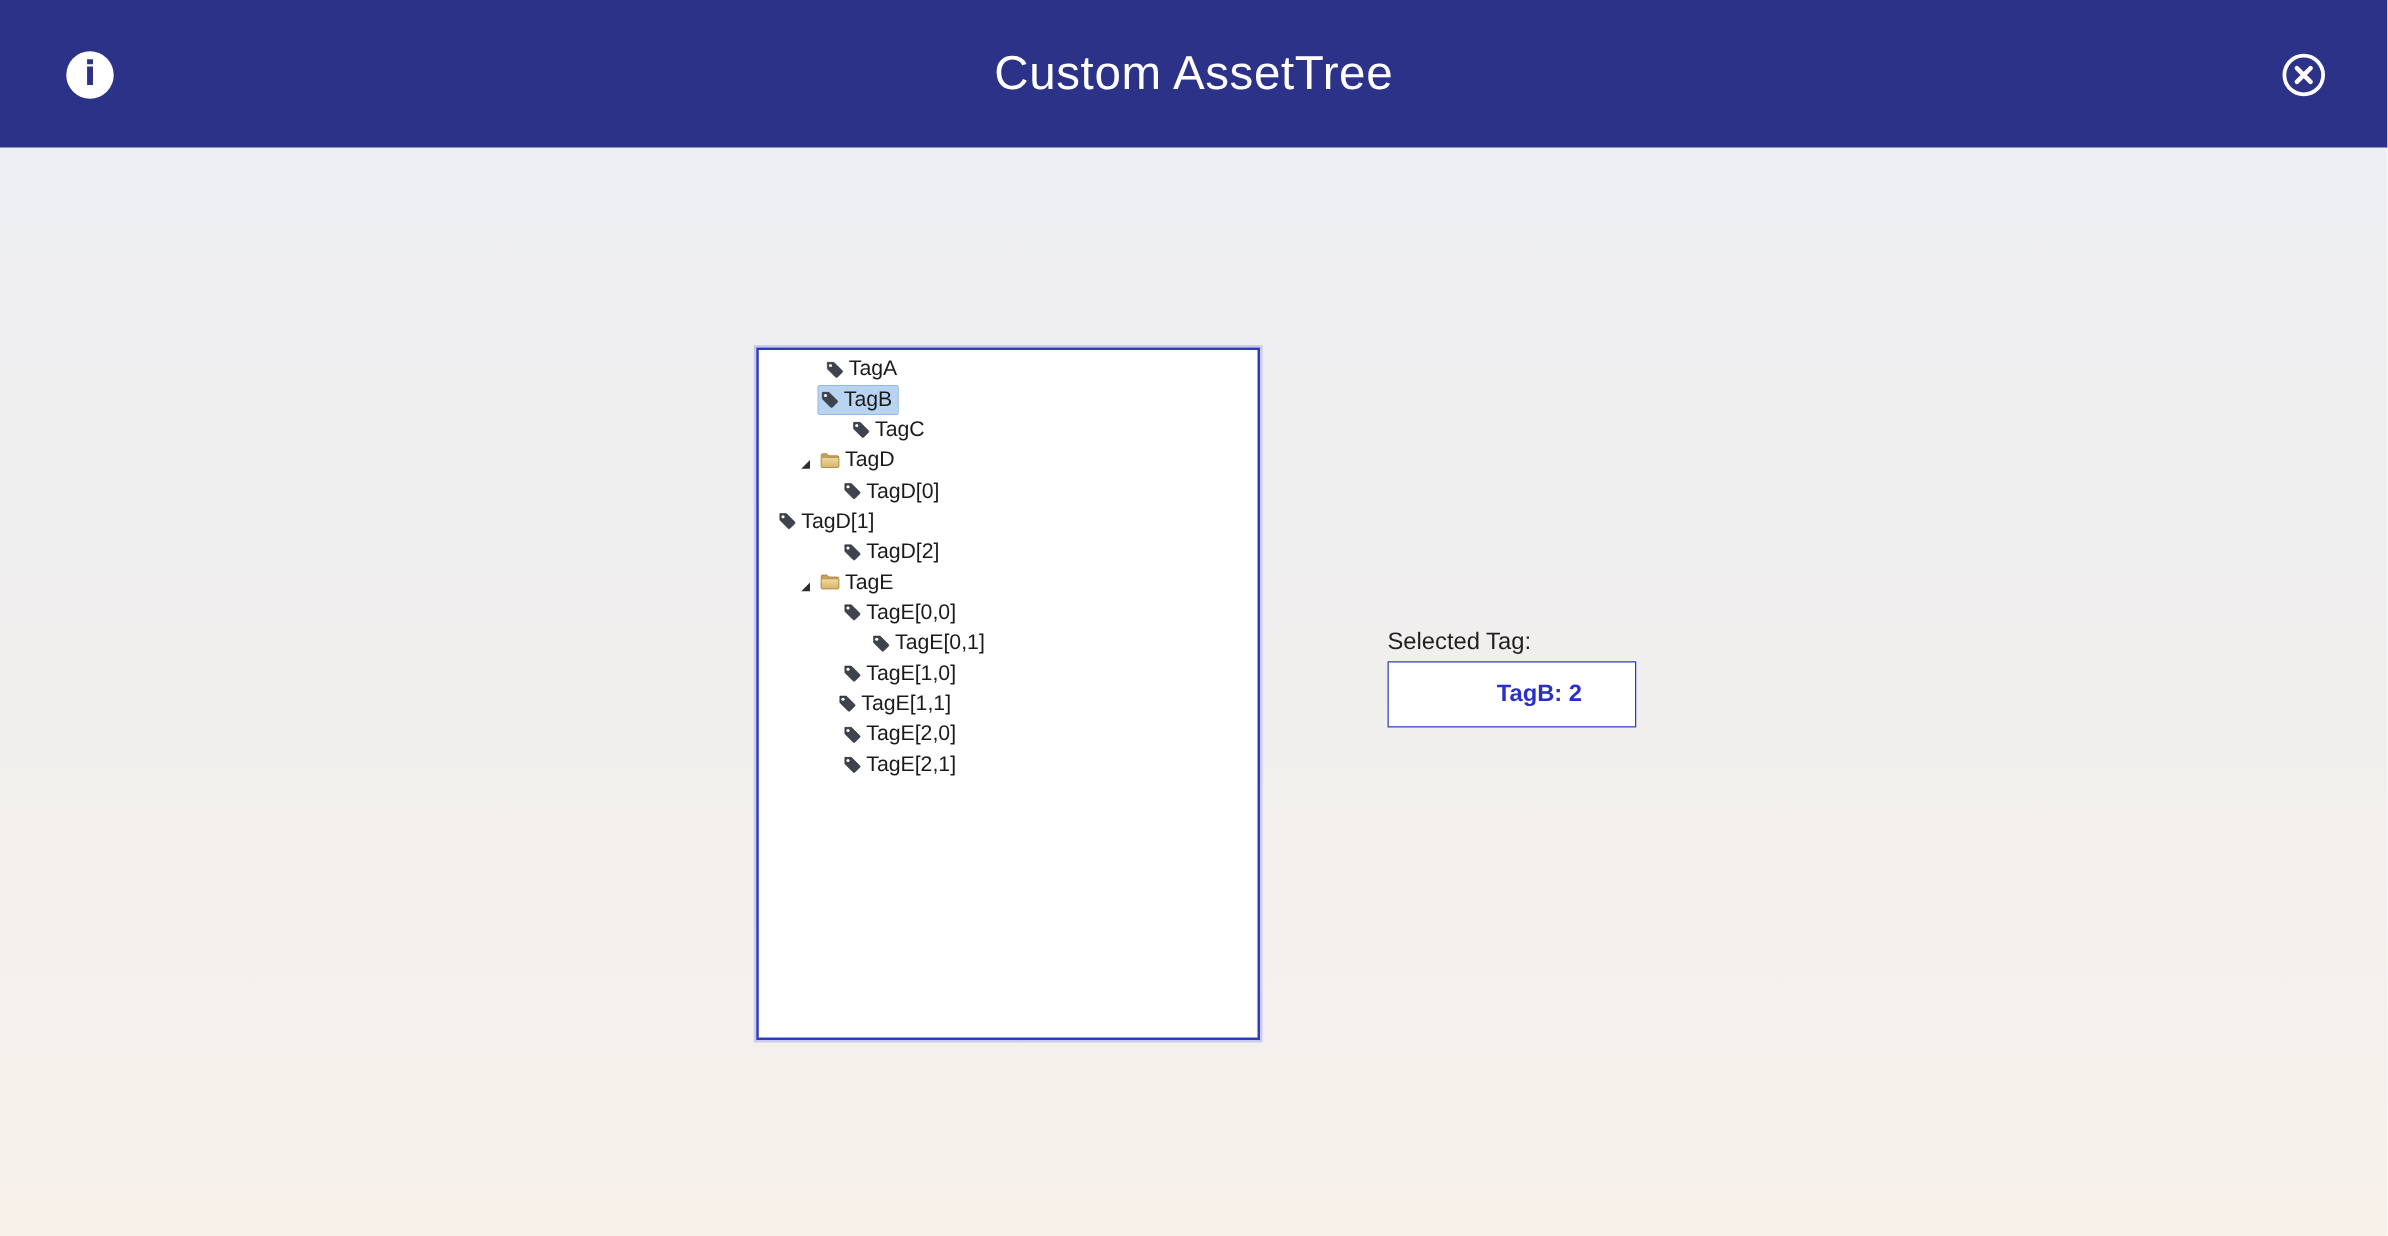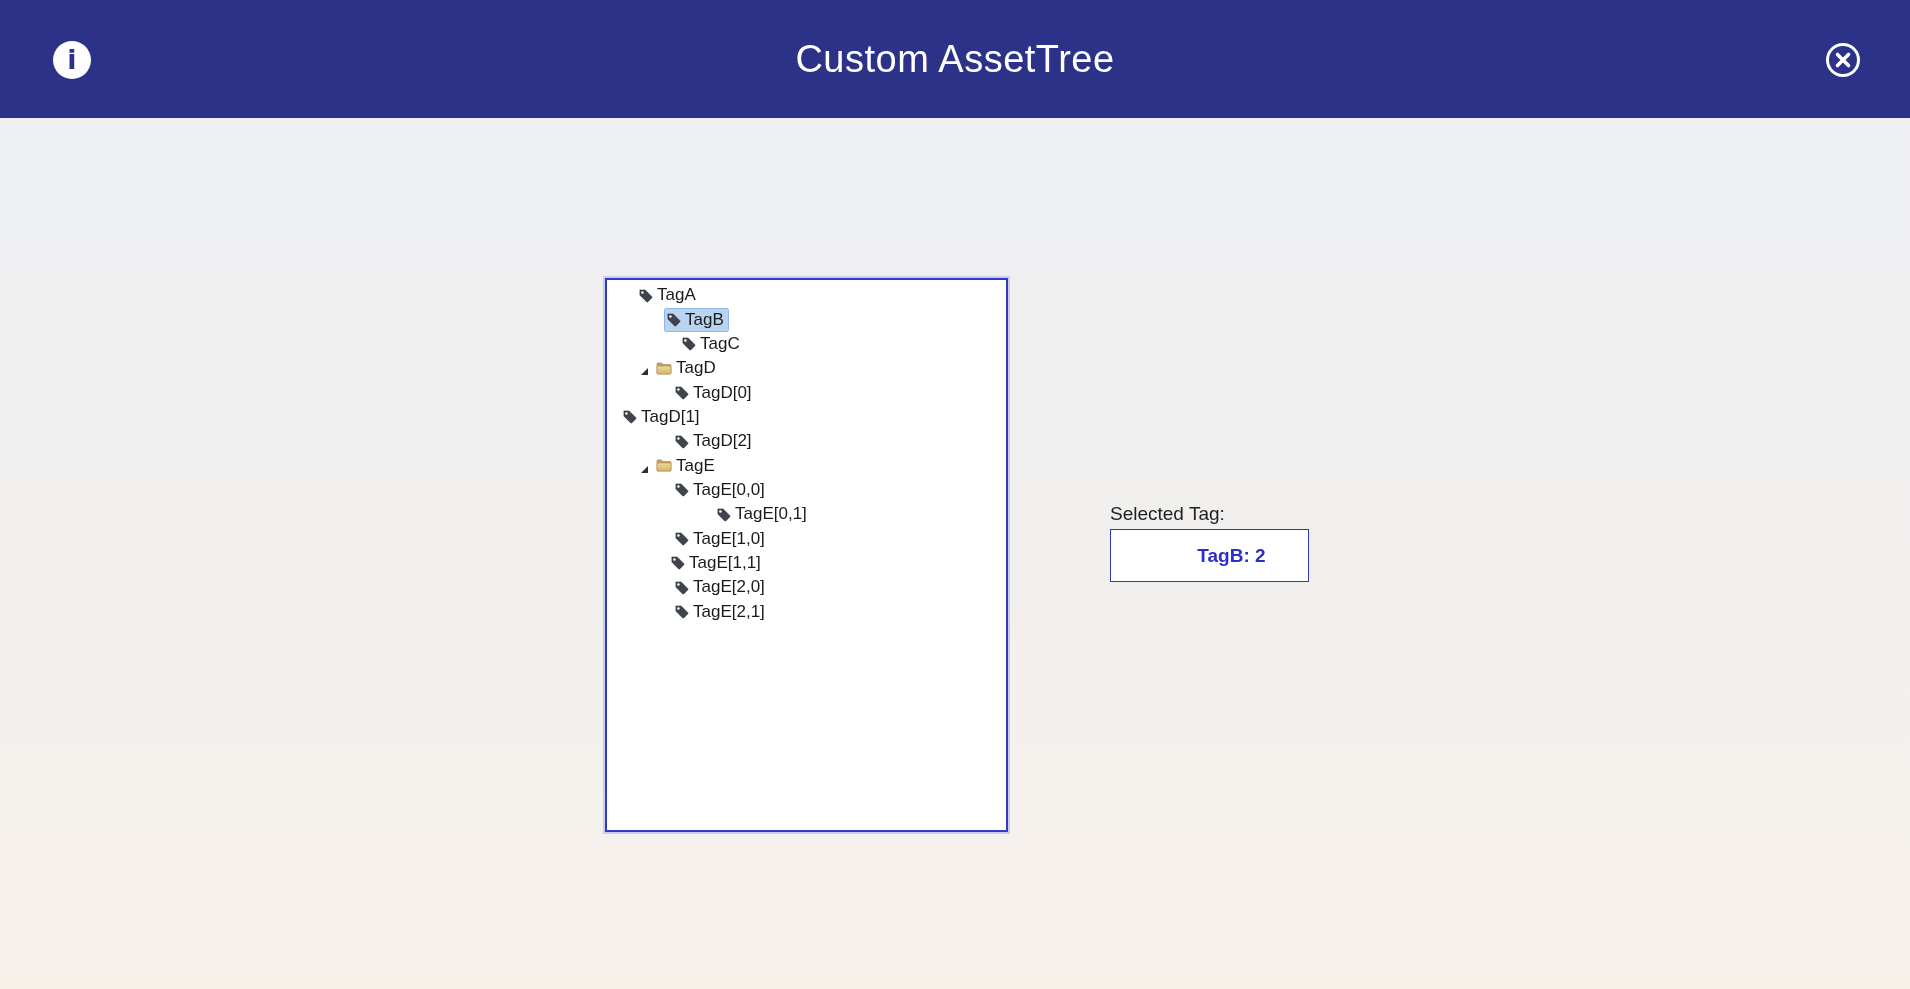--- a/index.html
+++ b/index.html
@@ -81,33 +81,33 @@
   <div class="close-btn">
     <svg width="38" height="38" viewBox="0 0 38 38">
       <circle cx="19" cy="19" r="15.5" fill="none" stroke="#ffffff" stroke-width="3"></circle>
       <line x1="13.5" y1="13.5" x2="24.5" y2="24.5" stroke="#ffffff" stroke-width="3.6" stroke-linecap="round"></line>
       <line x1="24.5" y1="13.5" x2="13.5" y2="24.5" stroke="#ffffff" stroke-width="3.6" stroke-linecap="round"></line>
     </svg>
   </div>
 </div>
 
 <div class="tree-panel" id="treePanel">
-    <div class="tree-row" style="padding-left: 16px;">
+    <div class="tree-row" style="padding-left: 38px;">
       <span class="exp-slot"></span>
       <span class="node-content">
         <span class="node-icon">
           <svg width="15" height="15" viewBox="0 0 16 16">
   <path d="M2 2 h5.1 c.32 0 .63.13.86.36 L14.6 9 a1.2 1.2 0 0 1 0 1.7 l-3.9 3.9 a1.2 1.2 0 0 1 -1.7 0 L2.35 7.95 A1.2 1.2 0 0 1 2 7.1 V2 z" fill="#3e434d" stroke="#23262c" stroke-width="0.5"></path>
   <circle cx="4.7" cy="4.7" r="1.35" fill="#ffffff"></circle>
 </svg>
         </span>
         <span class="node-label">TagA</span>
       </span>
     </div>
-    <div class="tree-row" style=" margin-left: 44px;">
+    <div class="tree-row" style="padding-left: 34px;">
       <span class="exp-slot"></span>
       <span class="node-content selected">
         <span class="node-icon">
           <svg width="15" height="15" viewBox="0 0 16 16">
   <path d="M2 2 h5.1 c.32 0 .63.13.86.36 L14.6 9 a1.2 1.2 0 0 1 0 1.7 l-3.9 3.9 a1.2 1.2 0 0 1 -1.7 0 L2.35 7.95 A1.2 1.2 0 0 1 2 7.1 V2 z" fill="#3e434d" stroke="#23262c" stroke-width="0.5"></path>
   <circle cx="4.7" cy="4.7" r="1.35" fill="#ffffff"></circle>
 </svg>
         </span>
         <span class="node-label">TagB</span>
       </span>
@@ -201,21 +201,21 @@
       <span class="node-content">
         <span class="node-icon">
           <svg width="15" height="15" viewBox="0 0 16 16">
   <path d="M2 2 h5.1 c.32 0 .63.13.86.36 L14.6 9 a1.2 1.2 0 0 1 0 1.7 l-3.9 3.9 a1.2 1.2 0 0 1 -1.7 0 L2.35 7.95 A1.2 1.2 0 0 1 2 7.1 V2 z" fill="#3e434d" stroke="#23262c" stroke-width="0.5"></path>
   <circle cx="4.7" cy="4.7" r="1.35" fill="#ffffff"></circle>
 </svg>
         </span>
         <span class="node-label">TagE[0,0]</span>
       </span>
     </div>
-    <div class="tree-row" style="padding-left: 52px; gap: 42px;">
+    <div class="tree-row" style="padding-left: 75px;">
       <span class="exp-slot"></span>
       <span class="node-content">
         <span class="node-icon">
           <svg width="15" height="15" viewBox="0 0 16 16">
   <path d="M2 2 h5.1 c.32 0 .63.13.86.36 L14.6 9 a1.2 1.2 0 0 1 0 1.7 l-3.9 3.9 a1.2 1.2 0 0 1 -1.7 0 L2.35 7.95 A1.2 1.2 0 0 1 2 7.1 V2 z" fill="#3e434d" stroke="#23262c" stroke-width="0.5"></path>
   <circle cx="4.7" cy="4.7" r="1.35" fill="#ffffff"></circle>
 </svg>
         </span>
         <span class="node-label">TagE[0,1]</span>
       </span>

